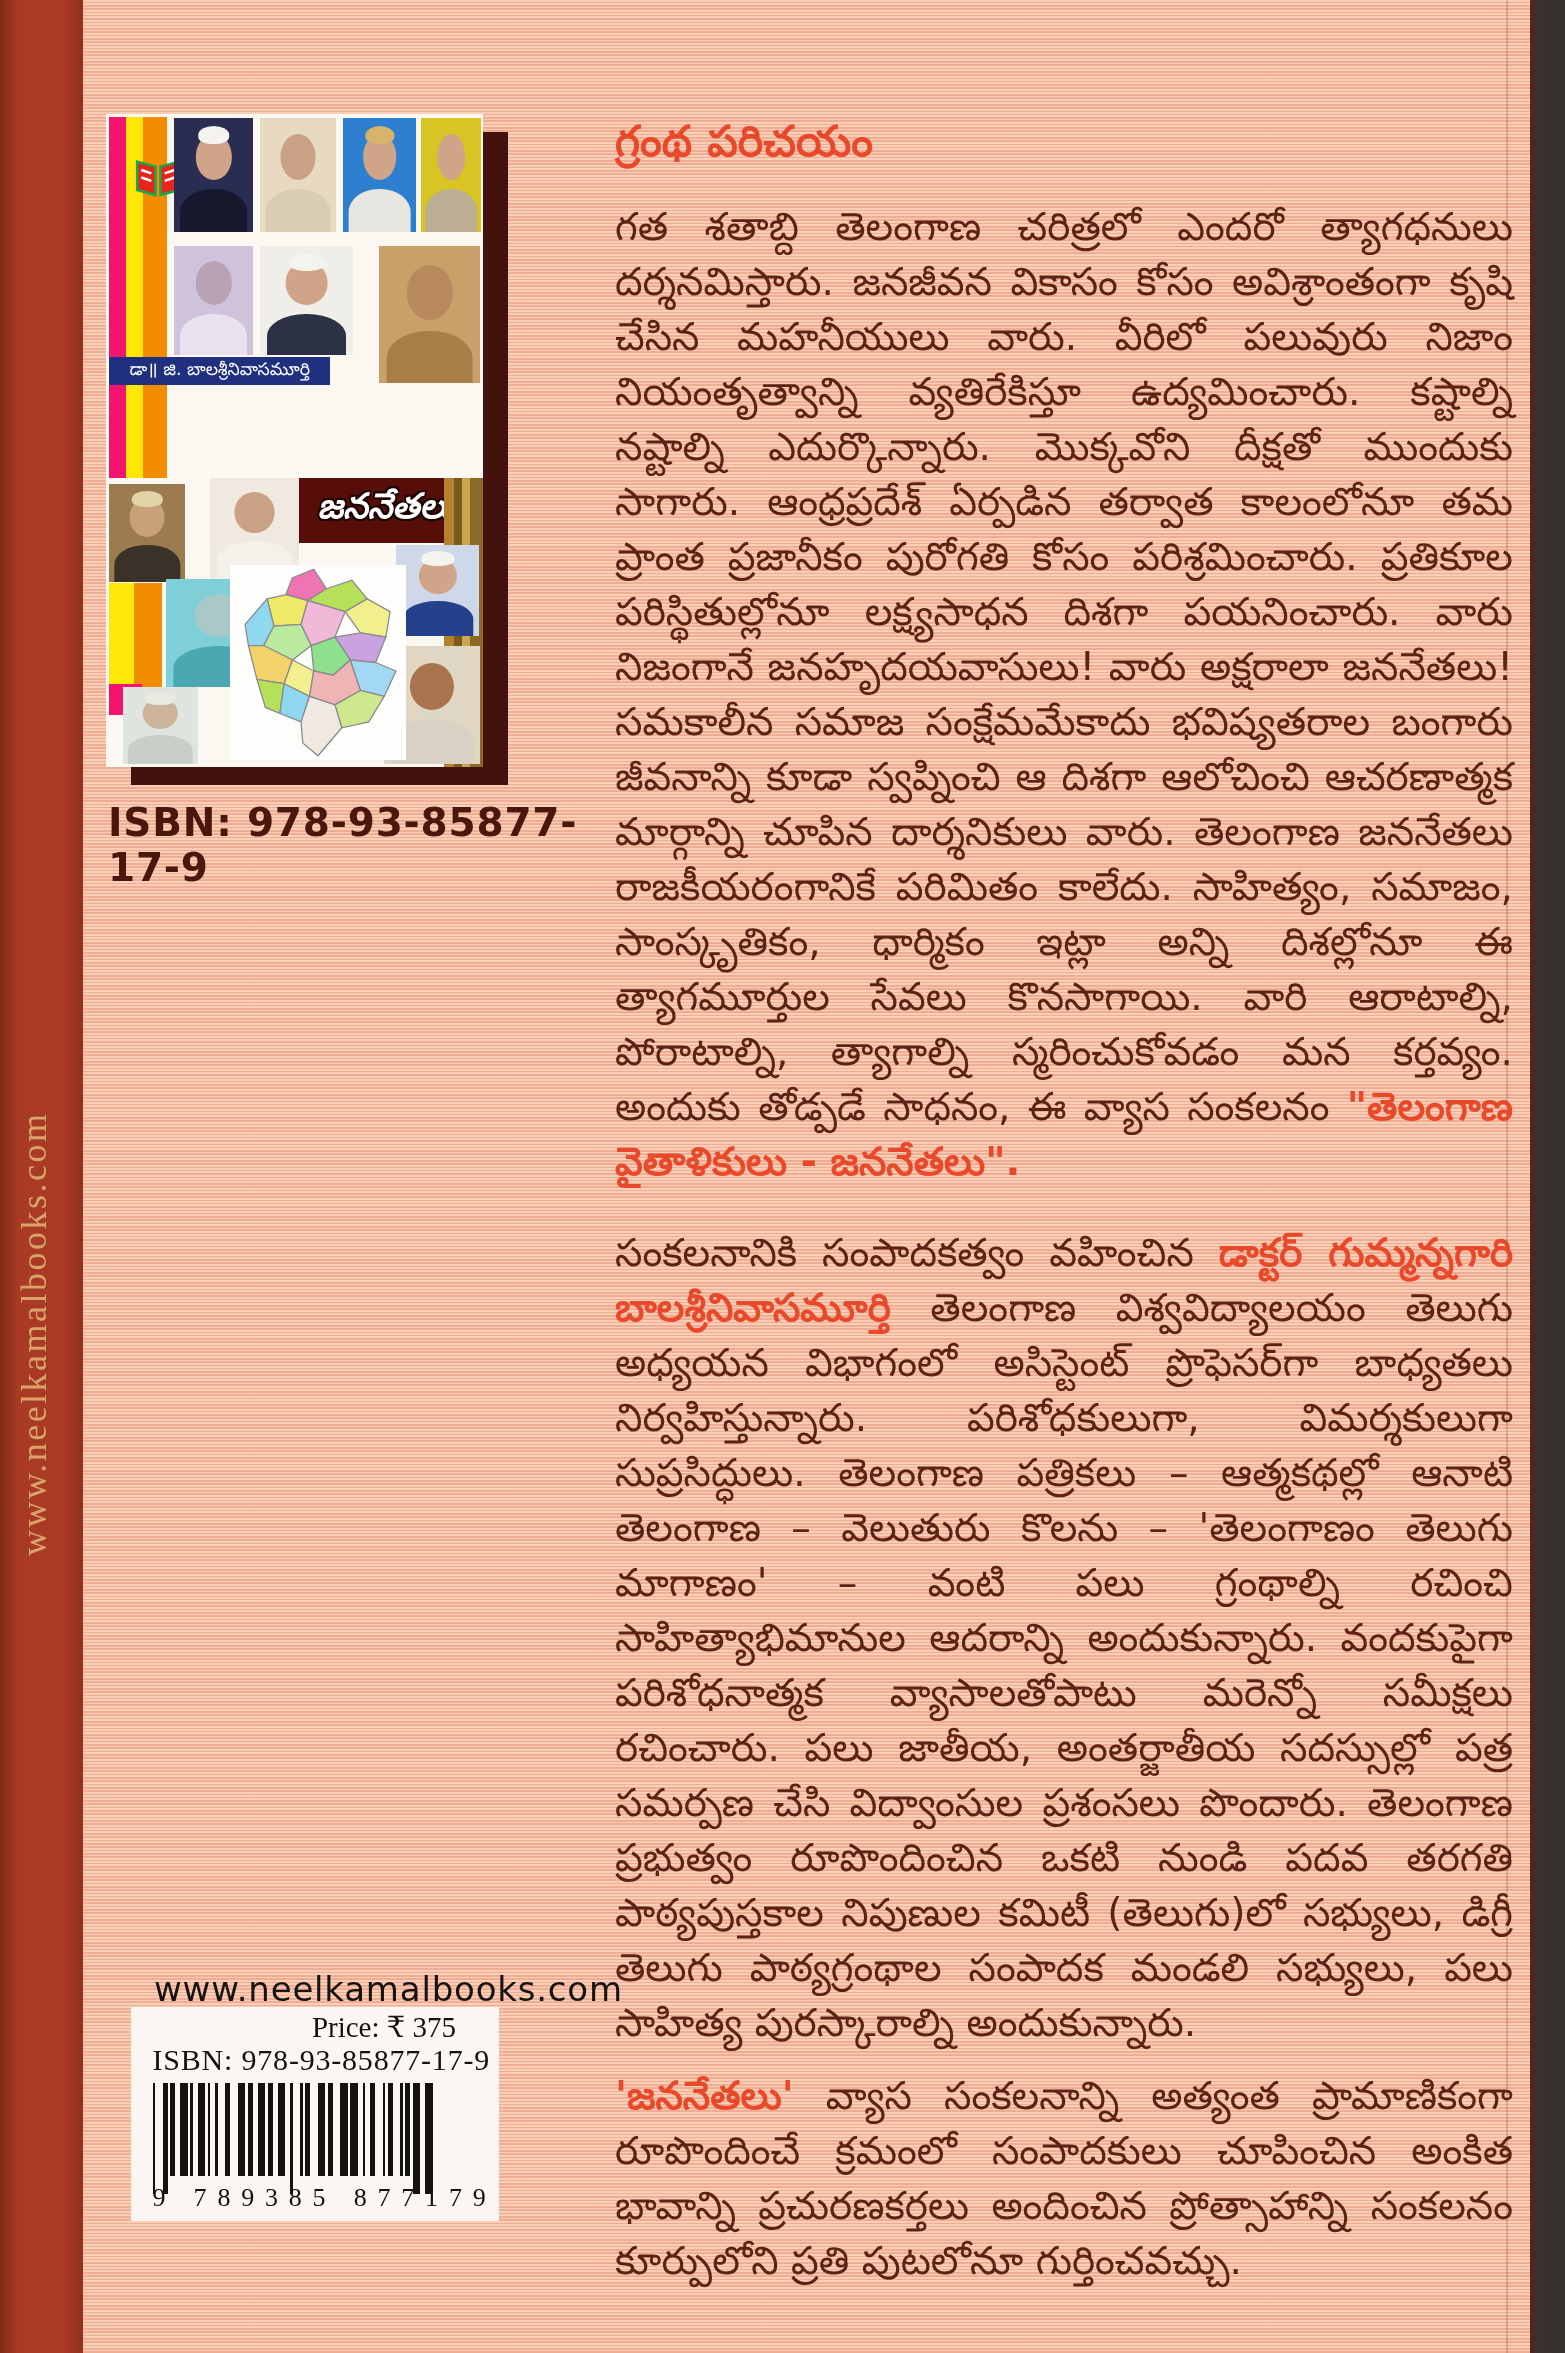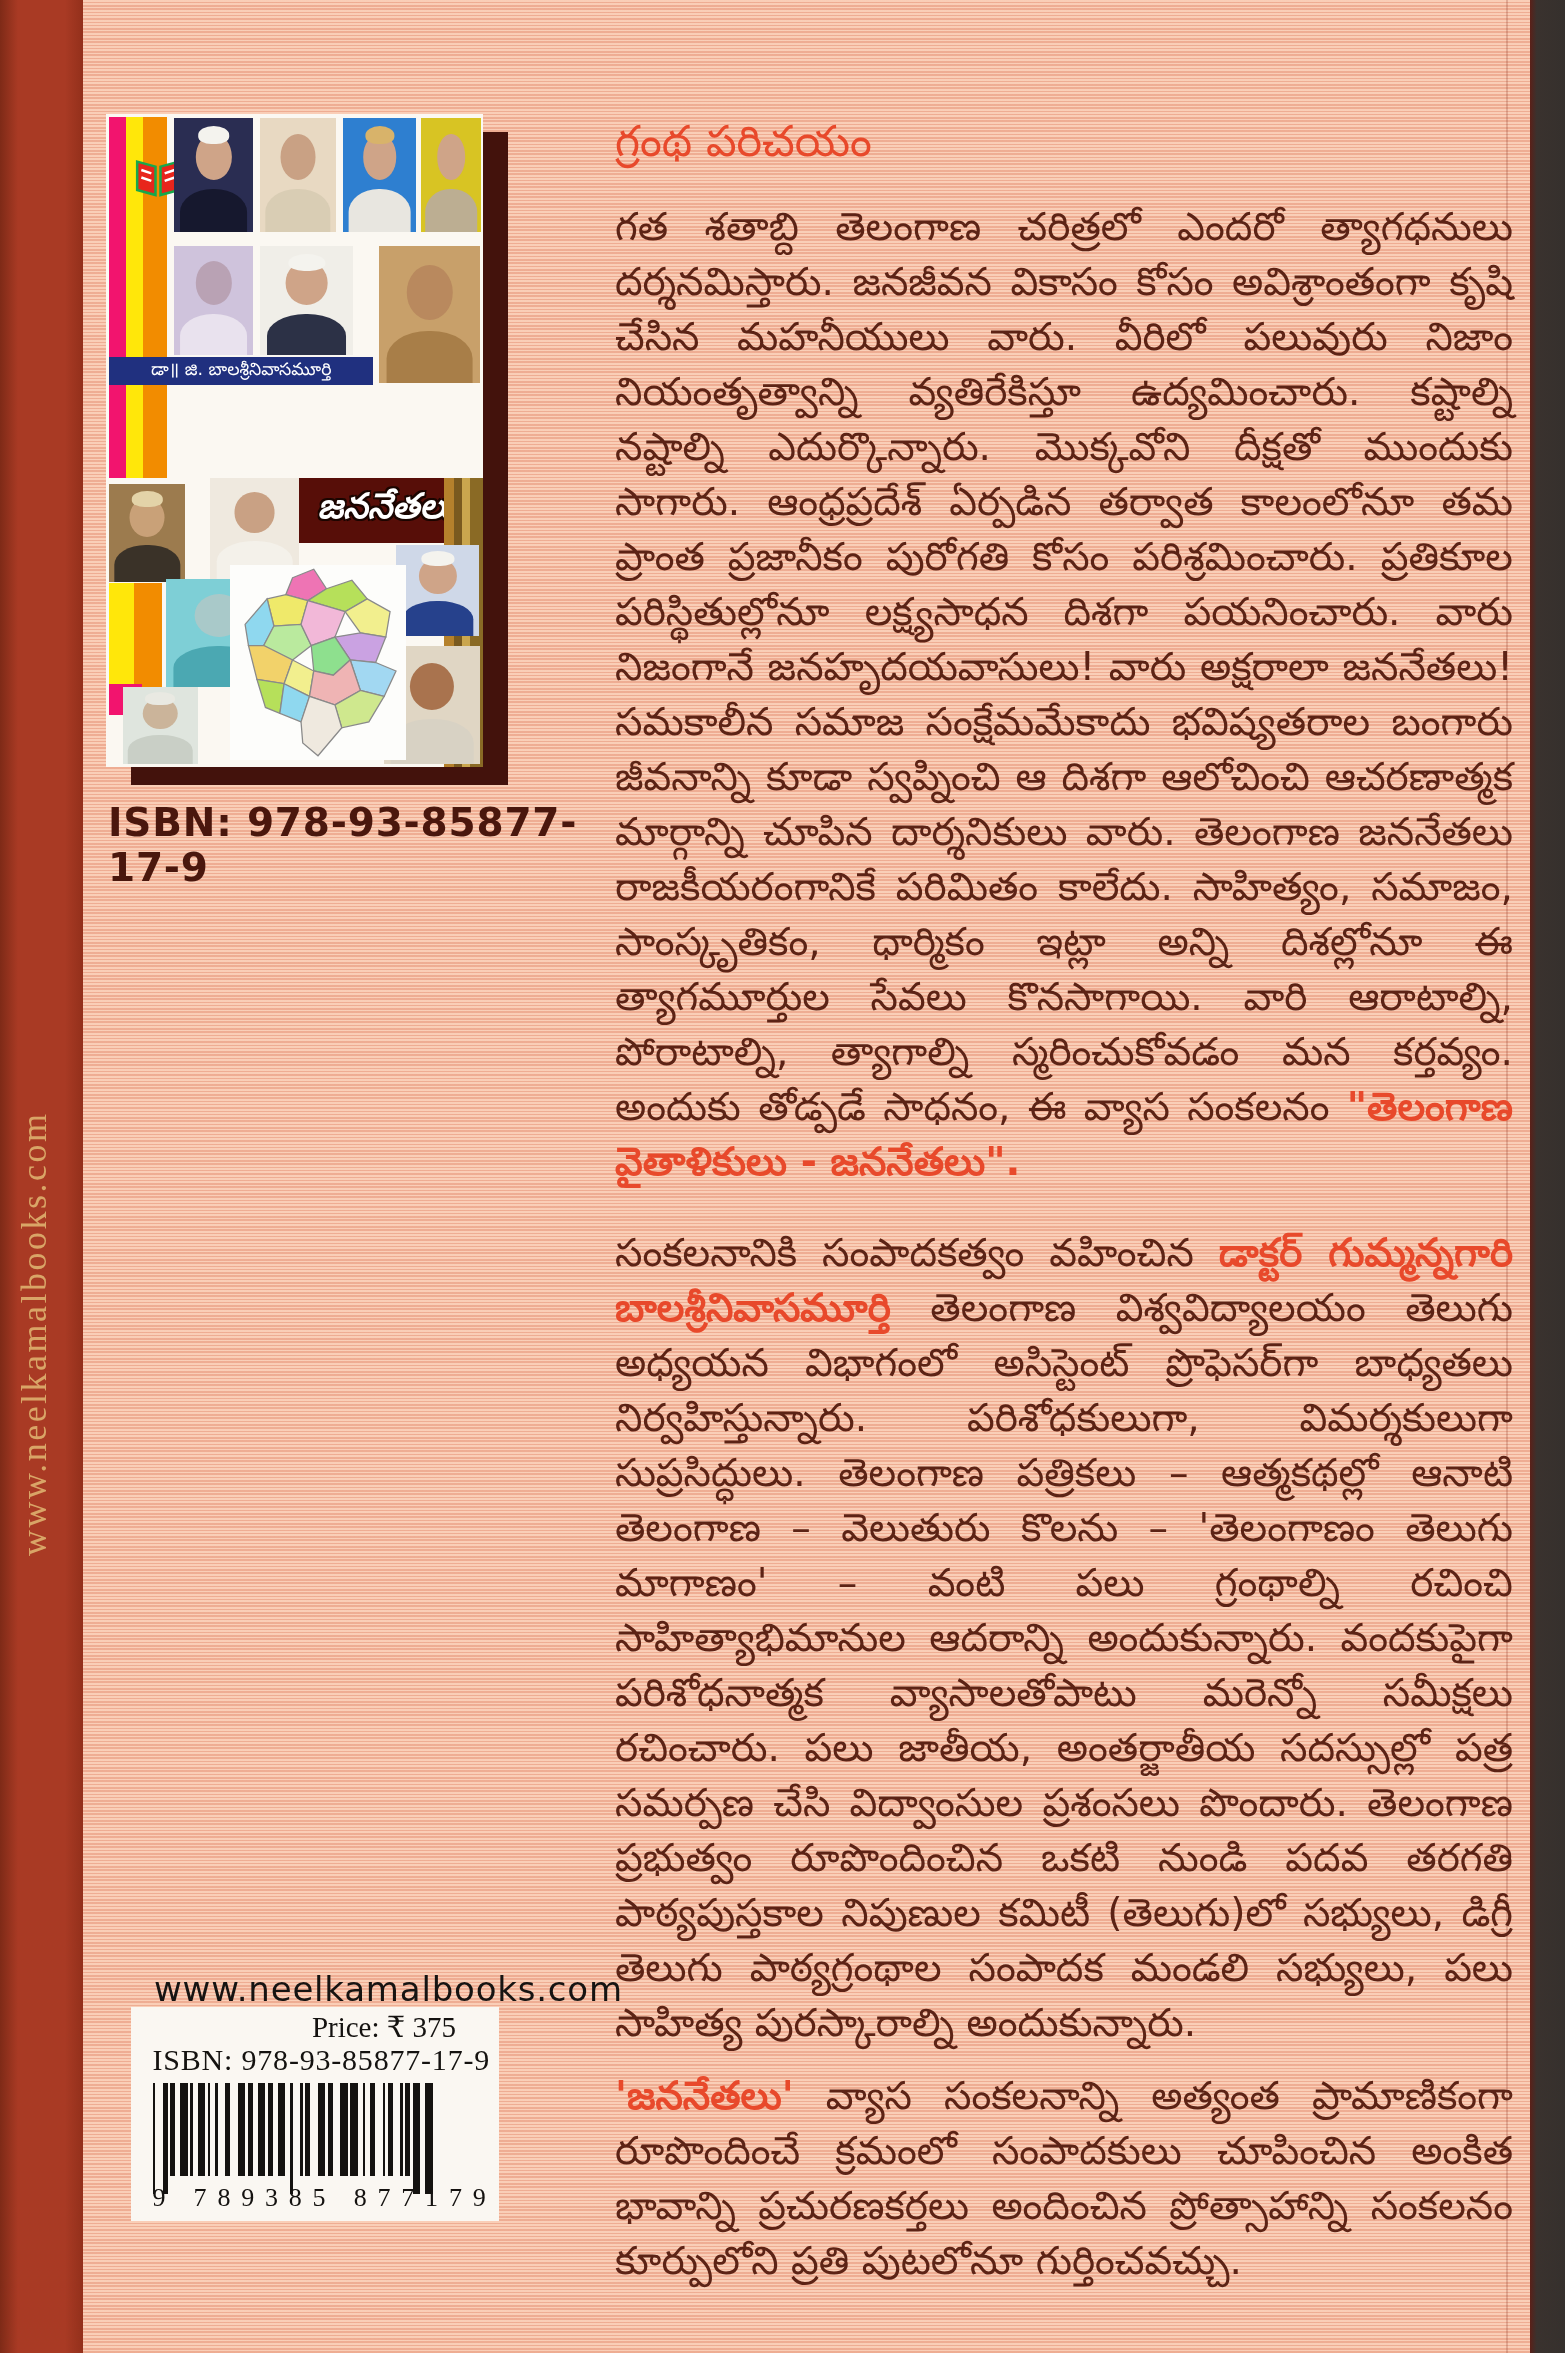--- a/index.html
+++ b/index.html
@@ -66,21 +66,21 @@
     content:"";position:absolute;left:50%;bottom:-4%;width:86%;height:42%;
     transform:translateX(-50%);border-radius:48% 48% 0 0;
     background:var(--coat,#555);
   }
   .ph .cap{
     position:absolute;left:50%;top:7%;width:40%;height:16%;
     transform:translateX(-50%);border-radius:50% 50% 42% 42%;
     background:var(--capc,#f4f3ee);z-index:2;
   }
   .band-blue{
-    left:3.3px;top:243px;width:264px;height:28px;
+    left:3.3px;top:243px;width:221px;height:28px;
     background:var(--band_blue,#20307f);
     display:flex;align-items:center;justify-content:center;
     color:#fff;font-size:17.4px;white-space:nowrap;text-align:right;
   }
   .band-red{
     left:0;top:272px;width:377px;height:93px;
     background:var(--cover_red,#e8231a);
     display:flex;align-items:center;justify-content:center;
   }
   .band-red .title{
@@ -104,21 +104,21 @@
     font-size:39px;font-weight:bold;letter-spacing:0.8px;
     color:#4a170d;
   }
   
   .text-column{
     position:absolute;left:615px;top:116px;width:912px;
     color:var(--ink_brown,#5c2315);
   }
   .section{margin:0 0 36px 0;}
   .sec-heading{
-    font-size:43px;line-height:50px;font-weight:normal;
+    font-size:43px;line-height:50px;font-weight:bold;
     color:var(--accent_red,#e8492b);
     margin:0 0 33px 0;
   }
   .para{
     font-size:39px;line-height:55px;margin:0 14px 18px 0;
     text-align:justify;
   }
   .para .hl{color:var(--accent_red,#e8492b);font-weight:bold;}
   
   .bc-website{

